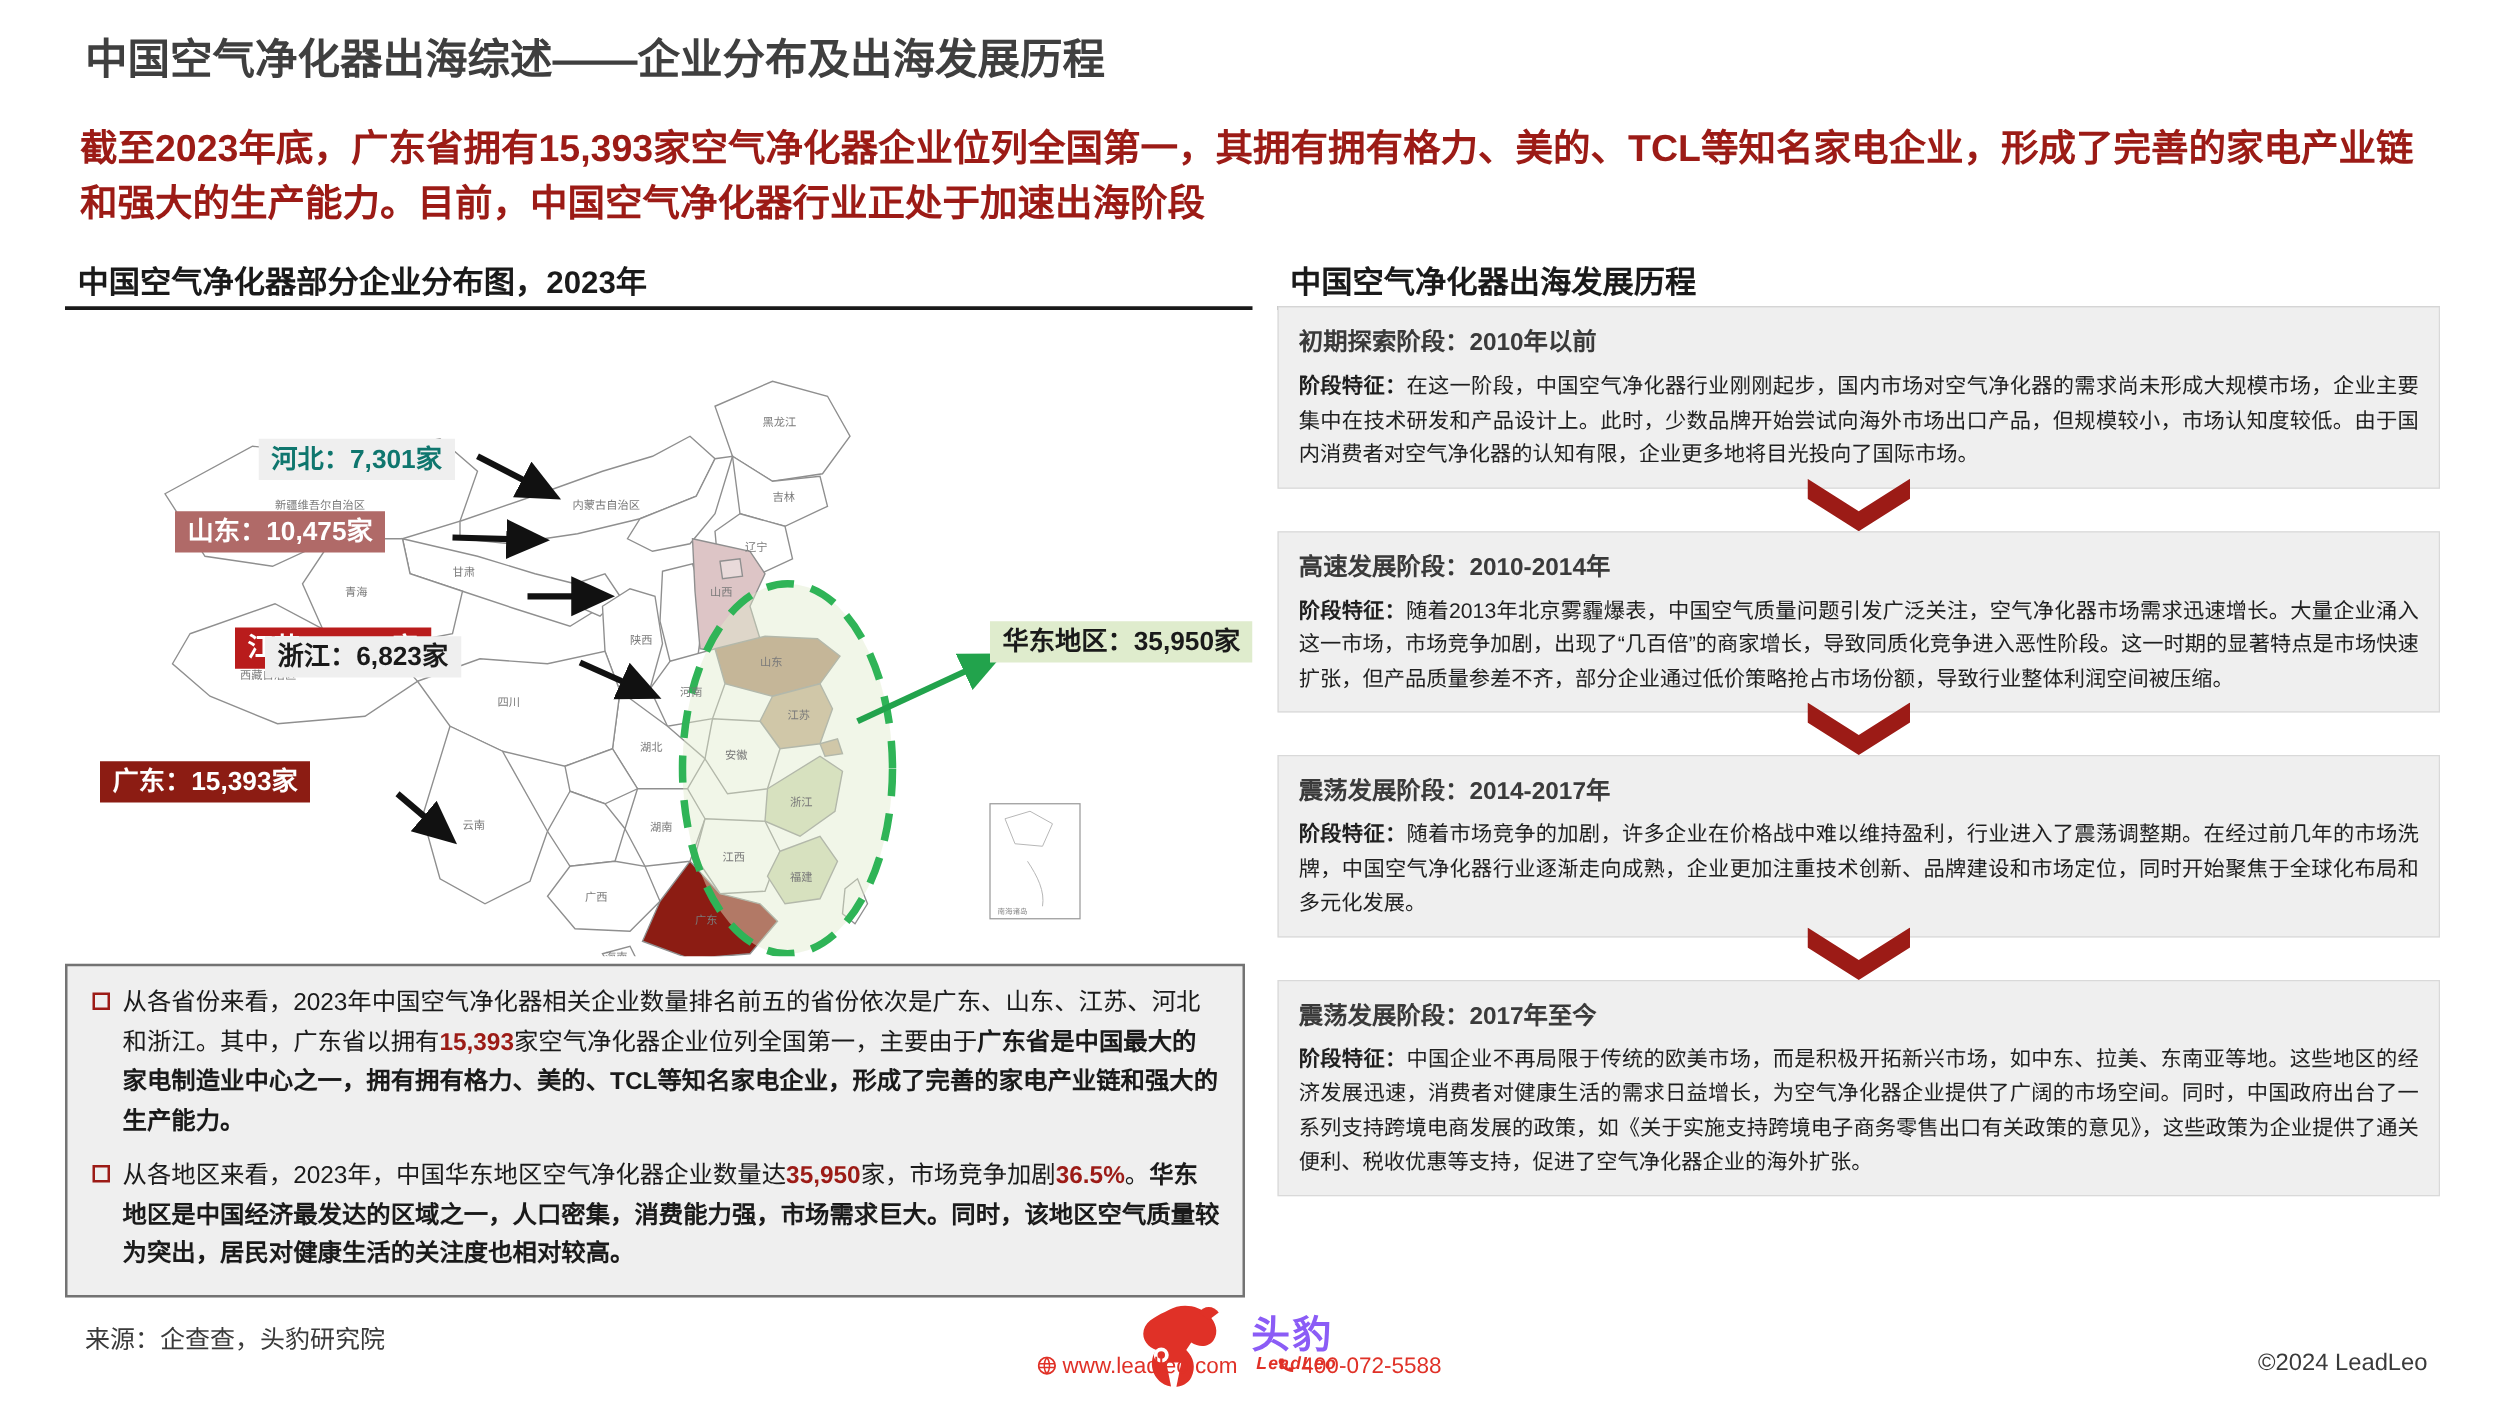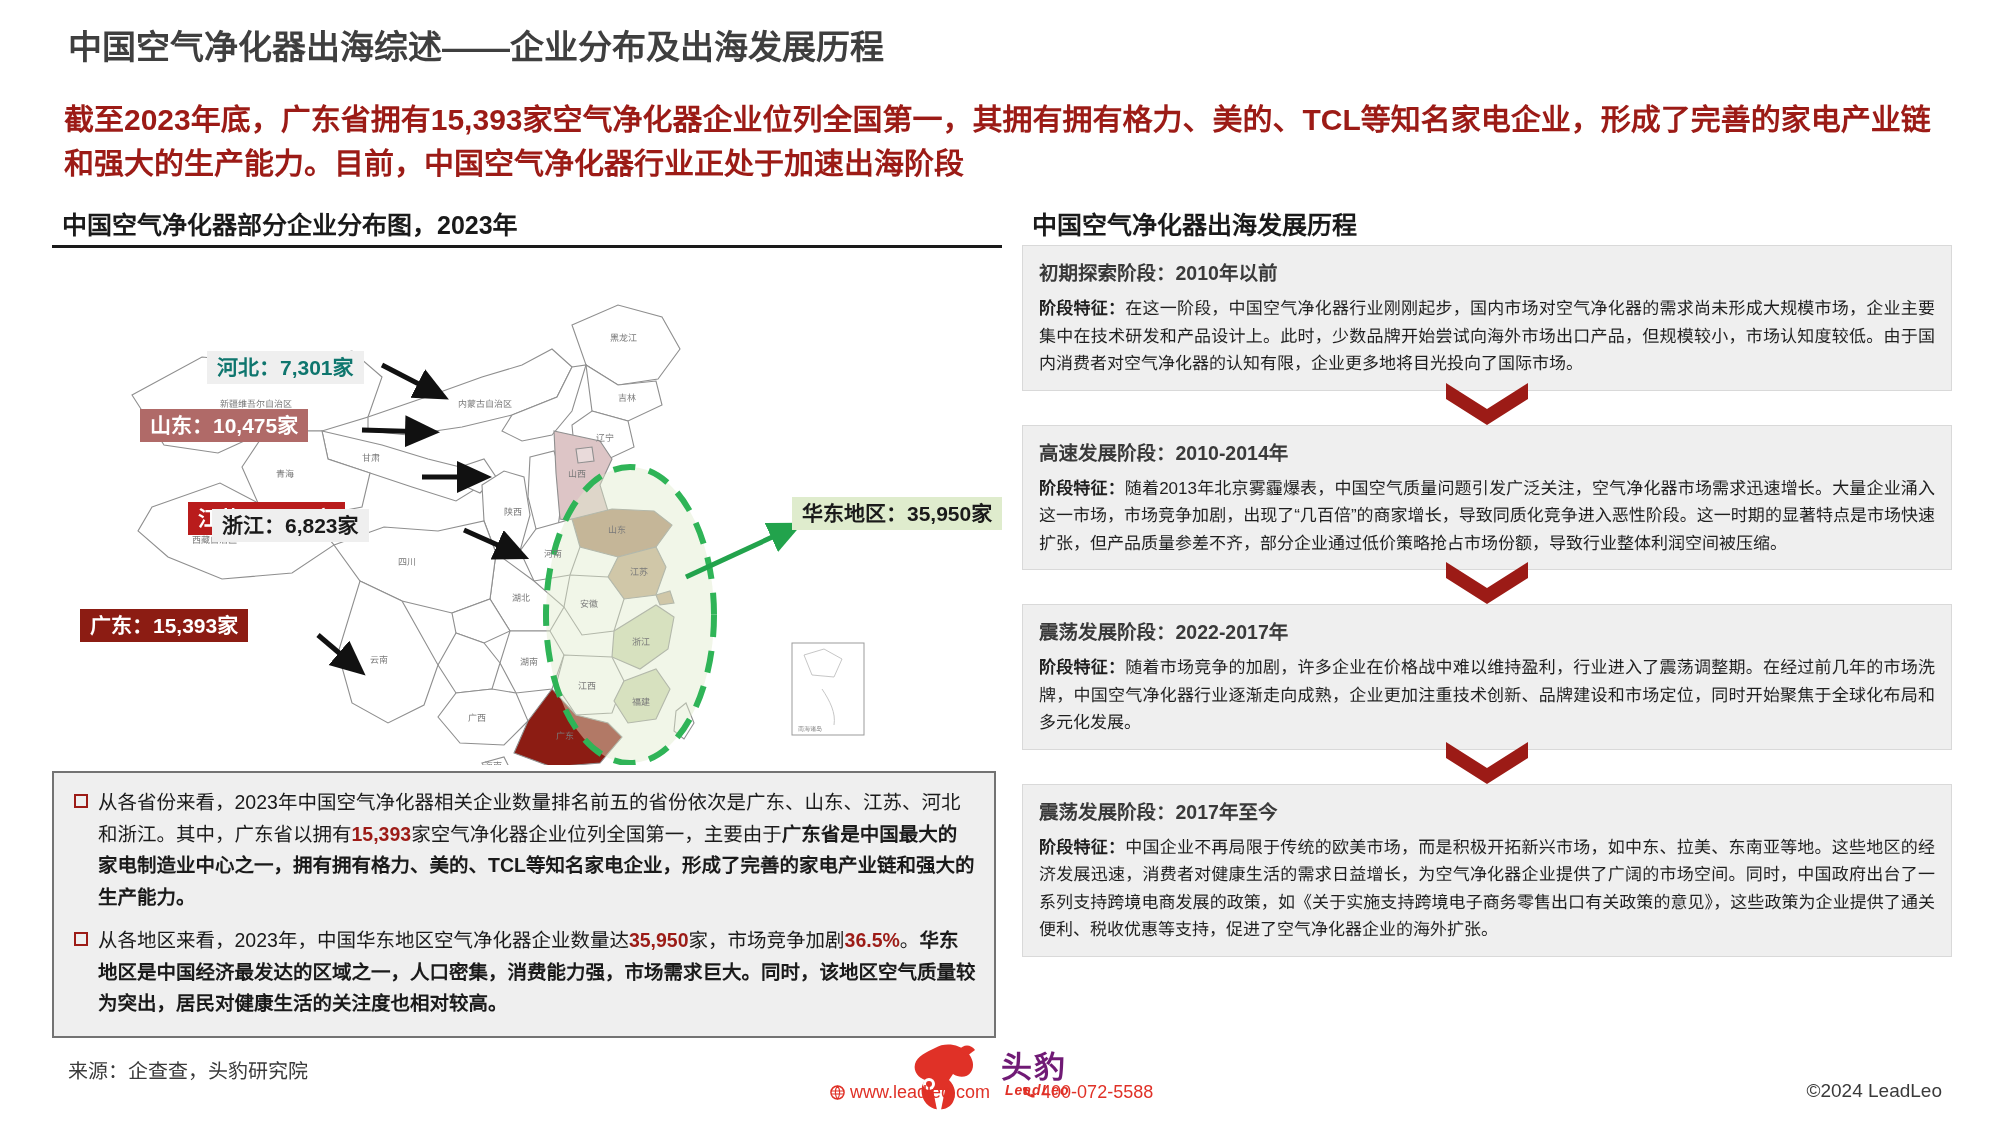--- a/index.html
+++ b/index.html
@@ -86,21 +86,21 @@
   .chev{
     position:absolute;left:50%;top:-8px;transform:translateX(-50%);
   }
 
   
   .source{
     position:absolute;left:68px;top:1055px;font-size:20px;color:#3a3a3a;
   }
   .logo-wrap{position:absolute;left:905px;top:1040px;width:420px;height:80px;}
   .logo-cn{
-    position:absolute;left:96px;top:2px;font-size:31px;font-weight:bold;color:#701a75;
+    position:absolute;left:96px;top:2px;font-size:31px;font-weight:bold;color:#8b5cf6;
     letter-spacing:2px;
   }
   .logo-en{
     position:absolute;left:100px;top:42px;font-size:14px;font-weight:bold;
     color:#e03127;letter-spacing:1px;font-style:italic;
   }
   .foot-line{
     position:absolute;left:830px;top:1082px;font-size:18px;color:#e03127;
     white-space:nowrap;
   }
@@ -287,21 +287,21 @@
         <b>阶段特征：</b><span>随着2013年北京雾霾爆表，中国空气质量问题引发广泛关注，空气净化器市场需求迅速增长。大量企业涌入这一市场，市场竞争加剧，出现了“几百倍”的商家增长，导致同质化竞争进入恶性阶段。这一时期的显著特点是市场快速扩张，但产品质量参差不齐，部分企业通过低价策略抢占市场份额，导致行业整体利润空间被压缩。</span>
       </div>
     </div>
     <div class="chev-wrap">
       <svg class="chev" width="82" height="42" viewBox="0 0 82 42">
         <path d="M0,0 L41,26 L82,0 L82,16 L41,42 L0,16 Z" fill="#9c1b16"></path>
       </svg>
     </div>
 
     <div class="stage">
-      <div class="stage-title">震荡发展阶段：2022-2017年</div>
+      <div class="stage-title">震荡发展阶段：2014-2017年</div>
       <div class="stage-body">
         <b>阶段特征：</b><span>随着市场竞争的加剧，许多企业在价格战中难以维持盈利，行业进入了震荡调整期。在经过前几年的市场洗牌，中国空气净化器行业逐渐走向成熟，企业更加注重技术创新、品牌建设和市场定位，同时开始聚焦于全球化布局和多元化发展。</span>
       </div>
     </div>
     <div class="chev-wrap">
       <svg class="chev" width="82" height="42" viewBox="0 0 82 42">
         <path d="M0,0 L41,26 L82,0 L82,16 L41,42 L0,16 Z" fill="#9c1b16"></path>
       </svg>
     </div>
 

